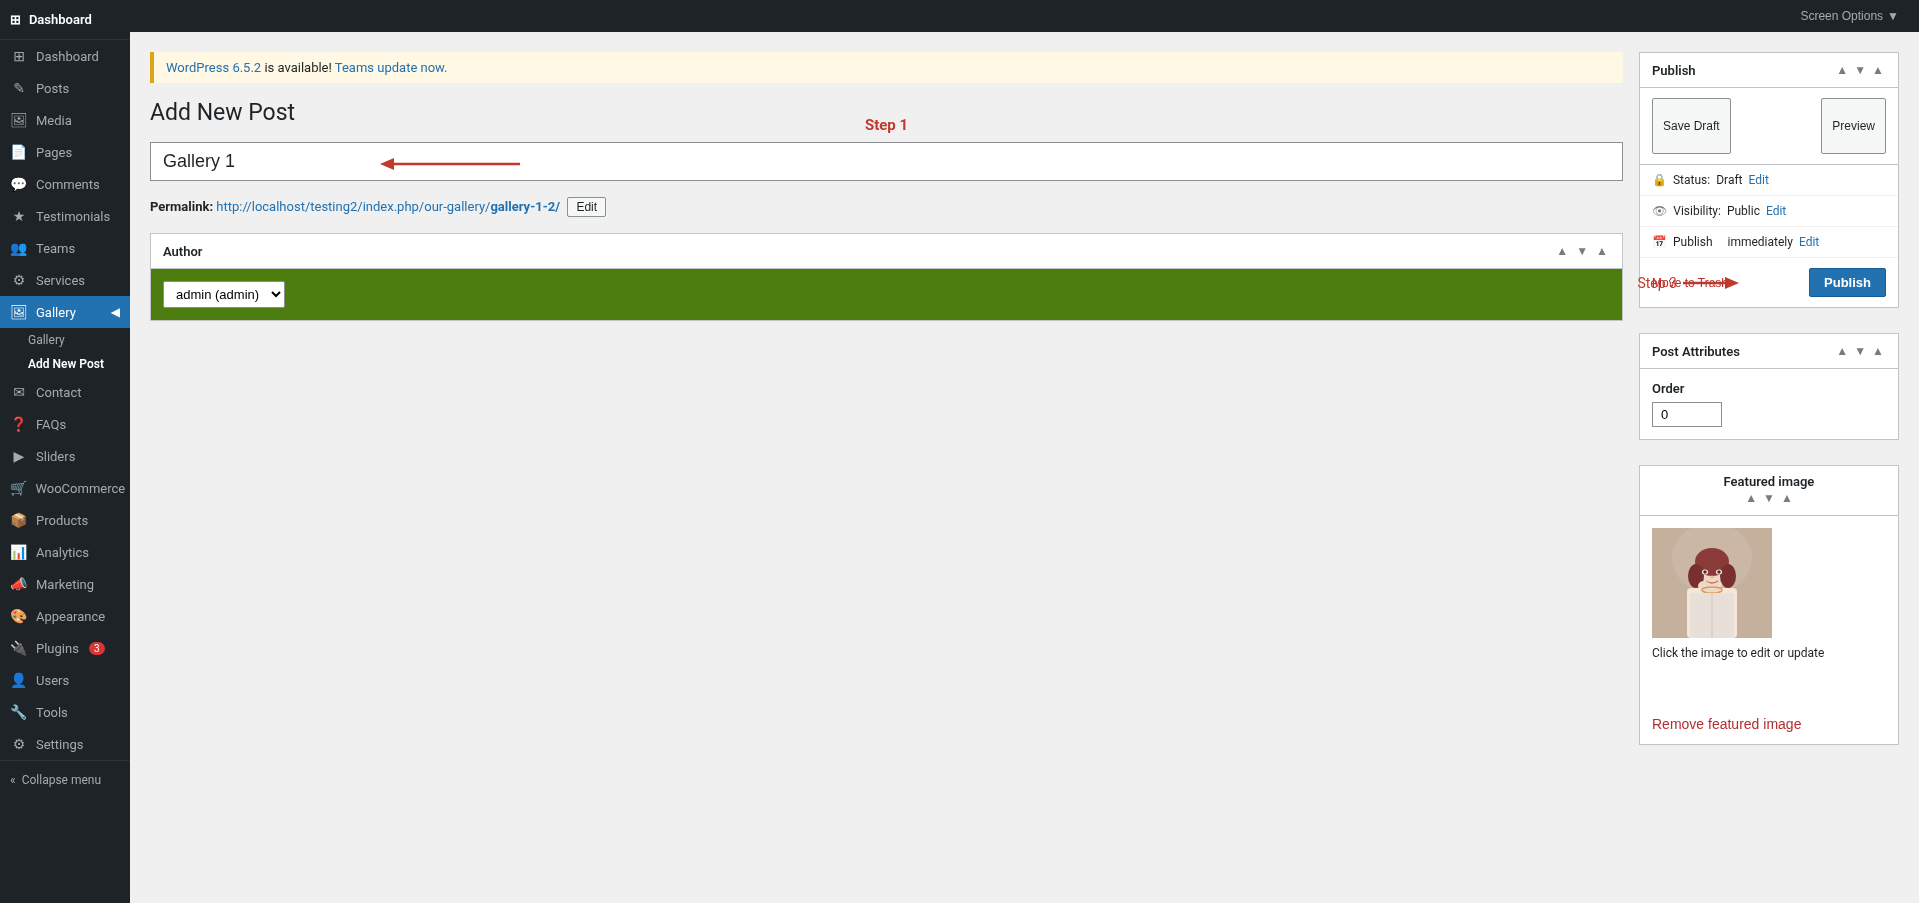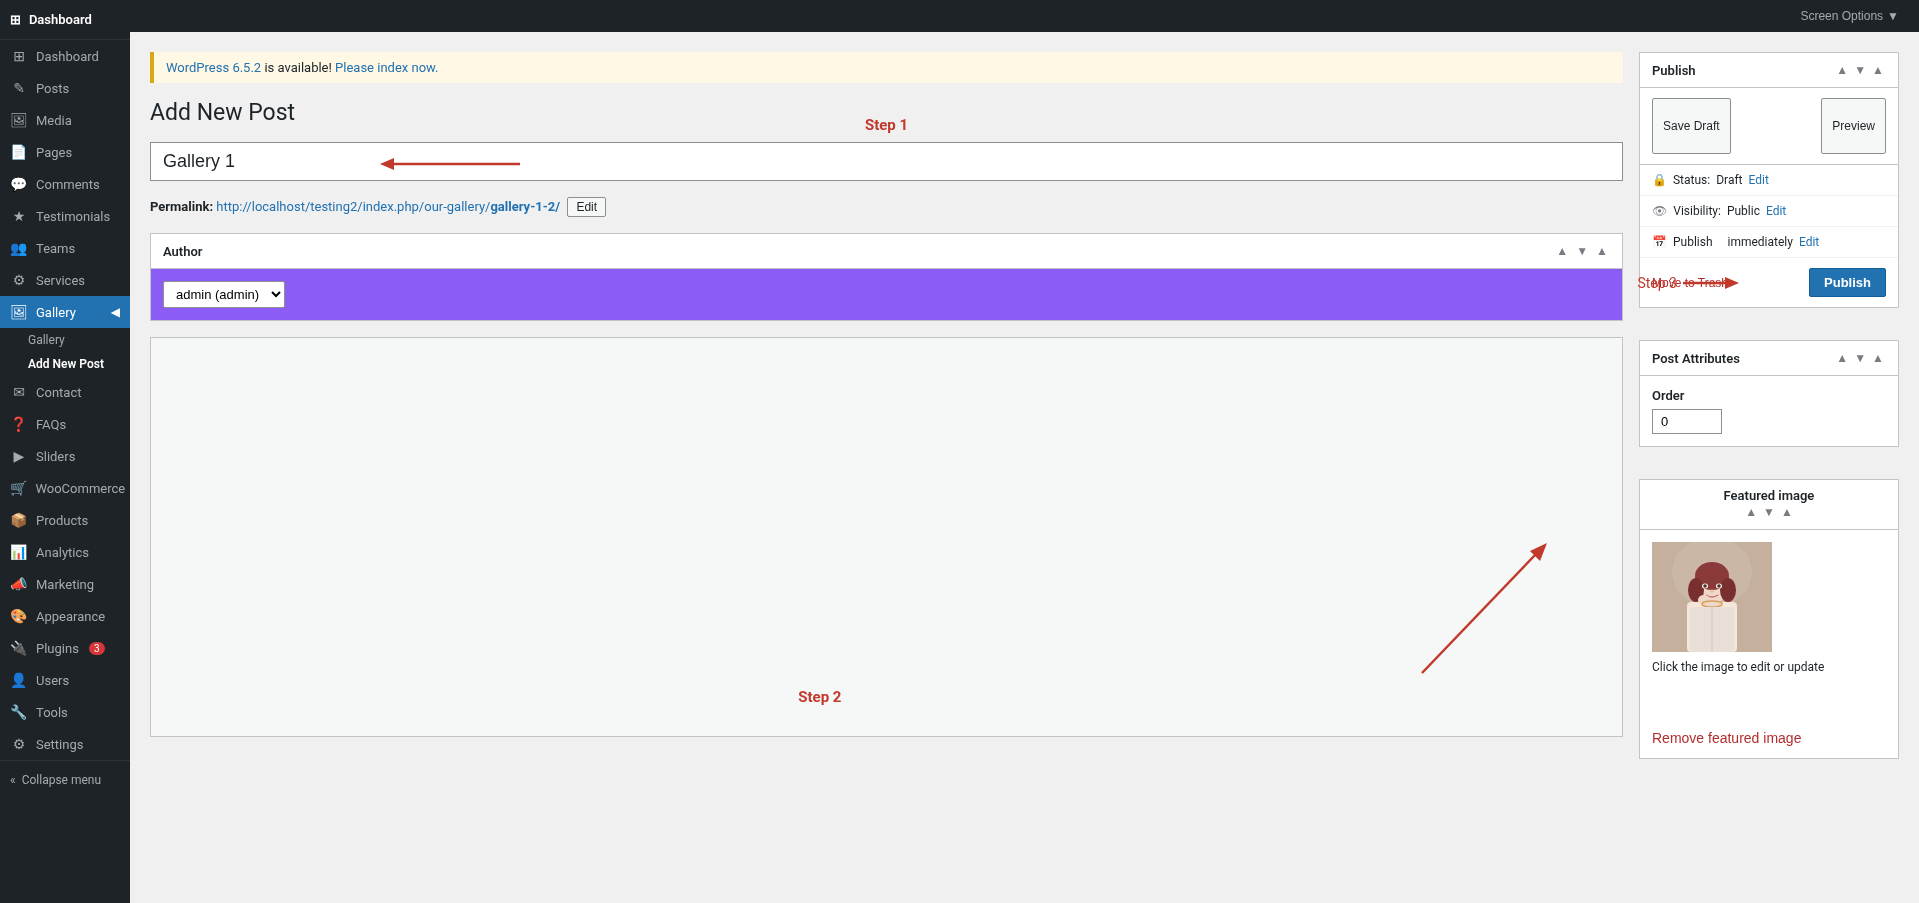--- a/index.html
+++ b/index.html
@@ -152,21 +152,21 @@
       color: #1d2327;
       padding: 2px 8px;
       font-size: 12px;
       cursor: pointer;
       border-radius: 2px;
       margin-left: 4px;
     }
 
     
     .meta-box {
-      background: #8b5cf6;
+      background: #4d7c0f;
       border: 1px solid #c3c4c7;
       margin-bottom: 16px;
     }
     .meta-box-header {
       display: flex;
       align-items: center;
       justify-content: space-between;
       padding: 8px 12px;
       border-bottom: 1px solid #c3c4c7;
       background: #fff;
@@ -190,21 +190,21 @@
       border-radius: 2px;
       appearance: auto;
     }
 
     
     #right-sidebar {
       width: 260px;
       flex-shrink: 0;
       display: flex;
       flex-direction: column;
-      gap: 16px;
+      gap: 9px;
     }
 
     
     .publish-box {
       background: #fff;
       border: 1px solid #c3c4c7;
       margin-bottom: 16px;
     }
     .publish-box-header {
       display: flex;
@@ -469,21 +469,21 @@
       <span>▼</span>
     </button>
   </div>
 
   <div id="content">
     <div id="main-column">
 
       <div class="notice">
         <a href="#">WordPress 6.5.2</a>
         <span> is available! </span>
-        <a href="#">Please index now.</a>
+        <a href="#">Teams update now.</a>
       </div>
 
       <h1 class="page-title">Add New Post</h1>
 
       <div class="annotation-wrapper" style="position:relative; margin-bottom: 6px;">
         
         <div style="position:absolute; top:-26px; left:50%; transform:translateX(-50%); color:#c0392b; font-size:15px; font-weight:700; white-space:nowrap; pointer-events:none;">Step 1</div>
         
         <div style="position:absolute; top:12px; left:230px; pointer-events:none; display:flex; align-items:center;">
           <svg width="140" height="20" viewBox="0 0 140 20" fill="none">
@@ -509,30 +509,20 @@
             <button class="chevron-btn">▲</button>
           </div>
         </div>
         <div class="meta-box-body">
           <select class="author-select">
             <option>admin (admin)</option>
           </select>
         </div>
       </div>
 
-      <div class="step2-area" style="position:relative; min-height:400px; background:#f6f7f7; border:1px solid #c3c4c7;">
-
-        <div style="position:absolute; bottom:40px; right:60px; pointer-events:none;">
-          <svg width="200" height="160" viewBox="0 0 200 160">
-            <line x1="60" y1="140" x2="175" y2="20" stroke="#c0392b" stroke-width="2.5"></line>
-            <polygon points="185,10 178,28 168,18" fill="#c0392b"></polygon>
-          </svg>
-        </div>
-        <div style="position:absolute; bottom:30px; left:44%; color:#c0392b; font-size:15px; font-weight:700; pointer-events:none;">Step 2</div>
-      </div>
 
     </div>
 
     <div id="right-sidebar">
 
       <div class="publish-box">
         <div class="publish-box-header">
           <span class="publish-box-title">Publish</span>
           <div class="chevron-controls">
             <button class="chevron-btn">▲</button>

